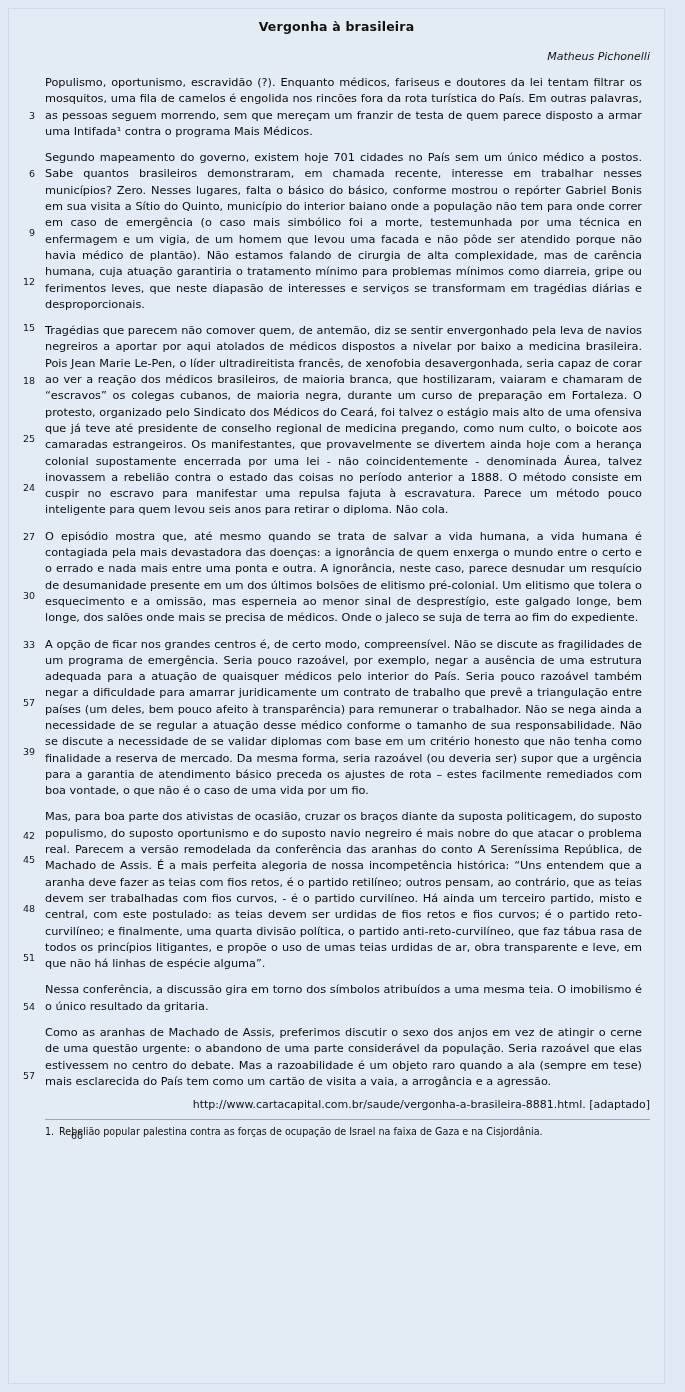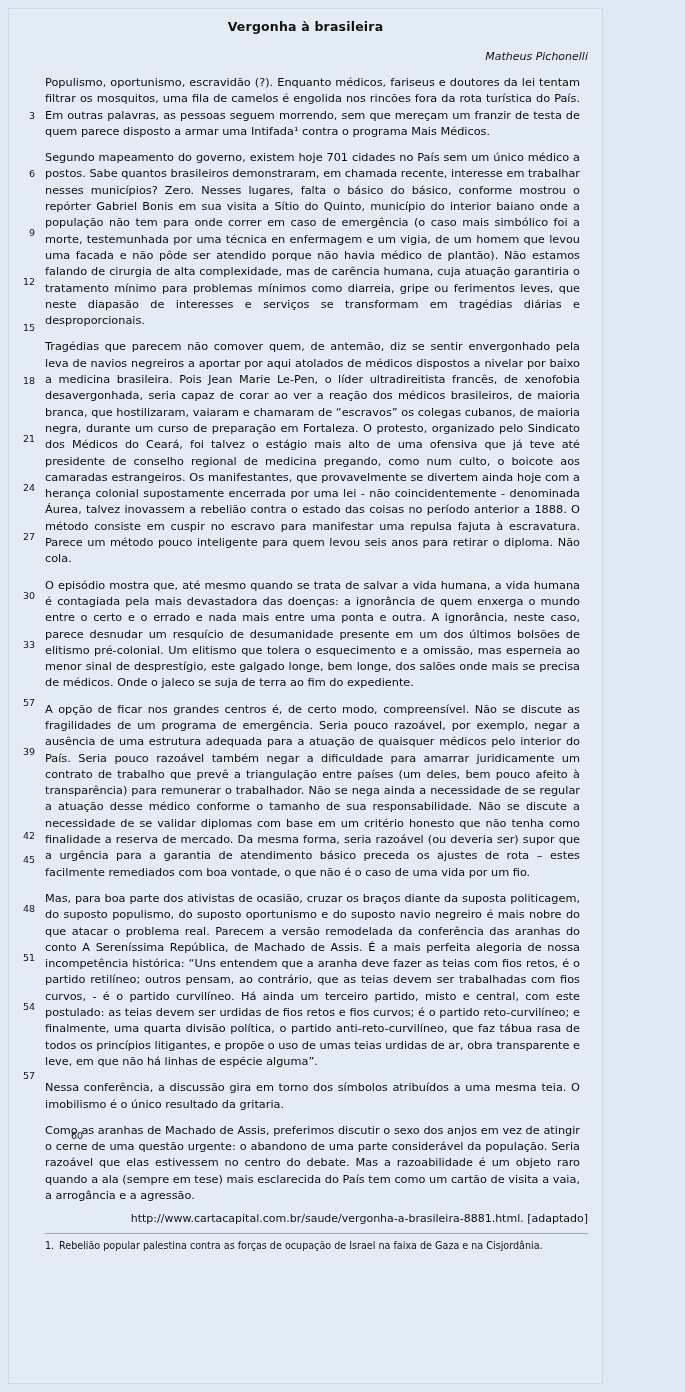--- a/index.html
+++ b/index.html
@@ -18,21 +18,21 @@
     width: 685px;
     height: 1392px;
     background: #dfe9f3;
     padding: 0;
     overflow: hidden;
   }
   .page-inner {
     position: absolute;
     left: 8px;
     top: 8px;
-    width: 595px;
+    width: 657px;
     height: 1376px;
     background: #e3ecf5;
     border: 1px solid #cdd9e6;
   }
   .title {
     text-align: center;
     font-size: 12.5px;
     font-weight: bold;
     color: #111;
     letter-spacing: 0.2px;
@@ -111,21 +111,21 @@
     <div class="author">Matheus Pichonelli</div>
 
     <div class="body-wrap">
       <div class="line-numbers" id="line-numbers">
           <div class="lnum" style="top: 32.6px;">3</div>
           <div class="lnum" style="top: 91.4906px;">6</div>
           <div class="lnum" style="top: 150.378px;">9</div>
           <div class="lnum" style="top: 199.278px;">12</div>
           <div class="lnum" style="top: 245px;">15</div>
           <div class="lnum" style="top: 298px;">18</div>
-          <div class="lnum" style="top: 355.95px;">21</div>
+          <div class="lnum" style="top: 355.95px;">25</div>
           <div class="lnum" style="top: 404.85px;">24</div>
           <div class="lnum" style="top: 453.75px;">27</div>
           <div class="lnum" style="top: 512.612px;">30</div>
           <div class="lnum" style="top: 561.513px;">33</div>
           <div class="lnum" style="top: 620.394px;">57</div>
           <div class="lnum" style="top: 669.294px;">39</div>
           <div class="lnum" style="top: 753px;">42</div>
           <div class="lnum" style="top: 777.062px;">45</div>
           <div class="lnum" style="top: 825.962px;">48</div>
           <div class="lnum" style="top: 874.862px;">51</div>

